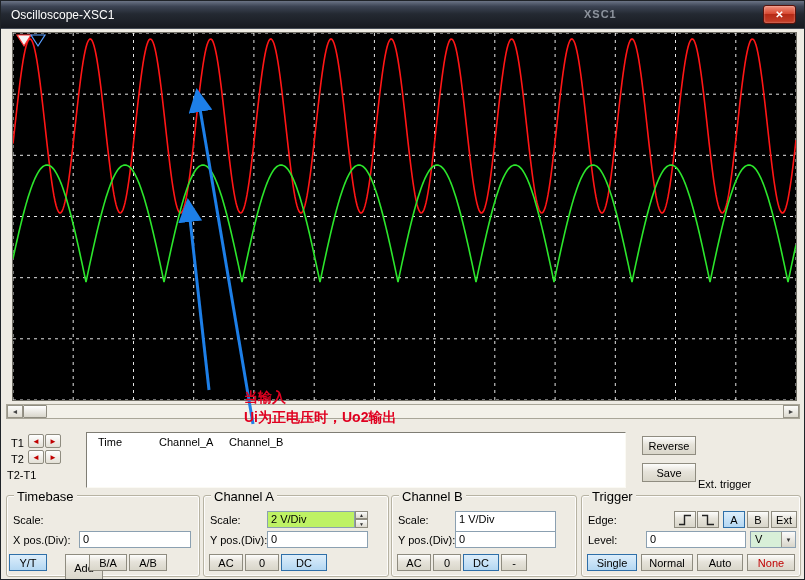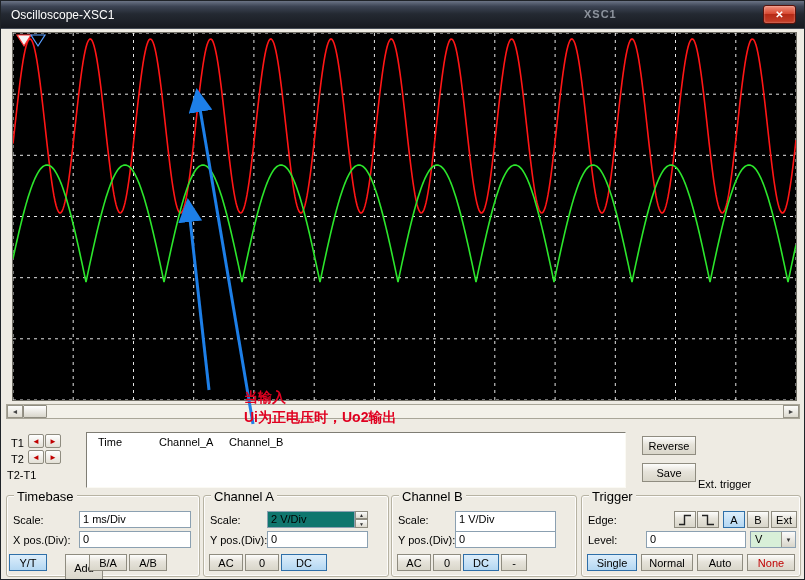--- a/index.html
+++ b/index.html
@@ -32,21 +32,21 @@
     border:1px solid;border-color:#7f7d74 #fbfaf4 #fbfaf4 #7f7d74;box-sizing:border-box;}
   .readout span{position:absolute;top:3px;font-size:11px;color:#000;}
   .btn{position:absolute;display:flex;align-items:center;justify-content:center;font-size:11px;color:#000;
     background:linear-gradient(#fdfdfc,#e6e3da 45%,#d9d6ca);border:1px solid #8f8c80;border-radius:0;box-sizing:border-box;cursor:default;white-space:nowrap;}
   .btn.active{background:linear-gradient(#ddeefb,#b4d7f2);border-color:#2f6fa8;}
   .btn.red-text{color:#c00000;font-weight:normal;}
   
   .group{position:absolute;border:1px solid #b7b3a3;border-radius:3px;box-shadow:inset 0 0 0 1px rgba(255,255,255,.85);}
   .group-title{position:absolute;font-size:13px;background:#eeebe3;padding:0 3px;white-space:nowrap;}
   .field{position:absolute;background:#fff;border:1px solid #8ba0b1;box-sizing:border-box;font-size:11px;line-height:15px;padding:0 3px;overflow:hidden;white-space:nowrap;}
-  .field.green{background:#0f766e;}
+  .field.green{background:#bef264;}
   .spin{position:absolute;width:13px;height:17px;}
   .spin-btn{position:absolute;left:0;width:13px;height:8px;background:linear-gradient(#fbfbfa,#dcd9ce);border:1px solid #8f8c80;box-sizing:border-box;
     display:flex;align-items:center;justify-content:center;font-size:5px;color:#333;}
   .dd{position:absolute;border:1px solid #8ba0b1;background:#d8efd8;box-sizing:border-box;font-size:11px;}
   .dd .dd-text{position:absolute;left:4px;top:1px;}
   .dd-btn{position:absolute;right:0;top:0;width:14px;height:100%;background:linear-gradient(#fbfbfa,#d8d5ca);border-left:1px solid #979488;
     display:flex;align-items:center;justify-content:center;font-size:6px;color:#333;box-sizing:border-box;}
   .edge-ico{display:block;}
 </style>
 </head>
@@ -137,21 +137,20 @@
   </div>
 
   <div class="btn" style="left:641px;top:435px;width:54px;height:19px;">Reverse</div>
   <div class="btn" style="left:641px;top:462px;width:54px;height:19px;">Save</div>
   <div class="lbl" style="left:697px;top:477px;">Ext. trigger</div>
 
   <div class="group" style="left:5px;top:494px;width:192px;height:80px;">
     <span class="group-title" style="left:7px;top:-7px;">Timebase</span>
   </div>
   <div class="lbl" style="left:12px;top:513px;">Scale:</div>
-  <div class="field" style="left:78px;top:510px;width:112px;height:17px;">1 ms/Div</div>
   <div class="lbl" style="left:12px;top:533px;">X pos.(Div):</div>
   <div class="field" style="left:78px;top:530px;width:112px;height:17px;">0</div>
   <div class="btn active" style="left:8px;top:553px;width:38px;height:17px;">Y/T</div>
   <div class="btn" style="left:64px;top:553px;width:38px;height:28px;">Add</div>
   <div class="btn" style="left:88px;top:553px;width:38px;height:17px;">B/A</div>
   <div class="btn" style="left:128px;top:553px;width:38px;height:17px;">A/B</div>
 
   <div class="group" style="left:202px;top:494px;width:184px;height:80px;">
     <span class="group-title" style="left:7px;top:-7px;">Channel A</span>
   </div>

